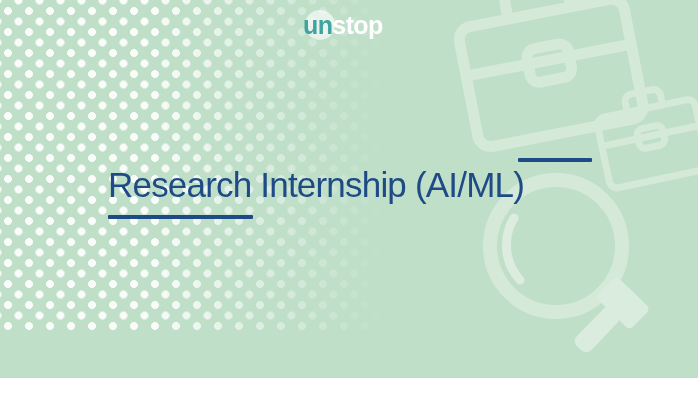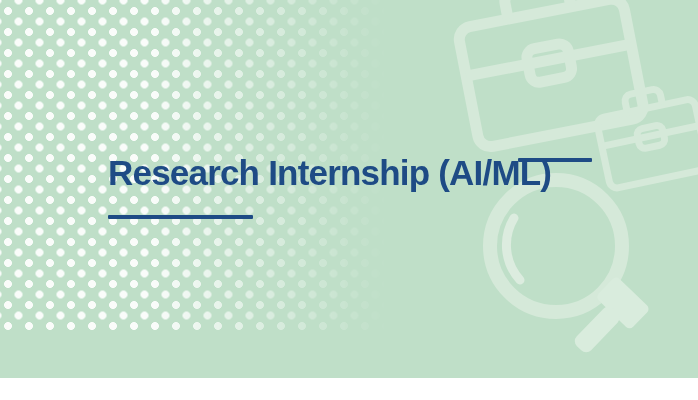--- a/index.html
+++ b/index.html
@@ -87,26 +87,26 @@
     letter-spacing: -0.6px;
     white-space: nowrap;
   }
   .logo-un { color: #3fa3a0; }
   .logo-stop { color: #ffffff; }
 
   
   #headline {
     position: absolute;
     left: 108px;
-    top: 149px;
+    top: 161px;
     width: 520px;
     height: 48px;
     color: #1e4b85;
     font-size: 35px;
-    font-weight: bold;
+    font-weight: normal;
     letter-spacing: -0.8px;
     white-space: nowrap;
     line-height: 48px;
   }
   .rule {
     position: absolute;
     background: #1e4b85;
     height: 4px;
     border-radius: 1px;
   }
@@ -158,19 +158,23 @@
 
   <svg class="deco" id="magnifier" width="230" height="210" viewBox="0 0 230 210" fill="none" aria-hidden="true">
     <circle cx="88" cy="78" r="66" stroke="#d5e9d9" stroke-width="14" fill="none"></circle>
     <path d="M52 112 a52 52 0 0 1 -6 -62" stroke="#dcecdf" stroke-width="9" fill="none" stroke-linecap="round"></path>
     <g transform="rotate(44 150 140)">
       <rect x="126" y="118" width="48" height="30" rx="5" fill="#d9ecdd"></rect>
       <rect x="140" y="144" width="20" height="52" rx="7" fill="#d9ecdd"></rect>
     </g>
   </svg>
 
+  <div id="logo">
+    <div id="logo-circle"></div>
+    <div id="logo-text"><span class="logo-un">un</span><span class="logo-stop">stop</span></div>
+  </div>
 
   <div id="headline">Research Internship (AI/ML)</div>
   <div class="rule" id="rule-over-aiml"></div>
   <div class="rule" id="rule-under-research"></div>
 
 </div>
 <div id="bottom-strip"></div>
 
 </body></html>

